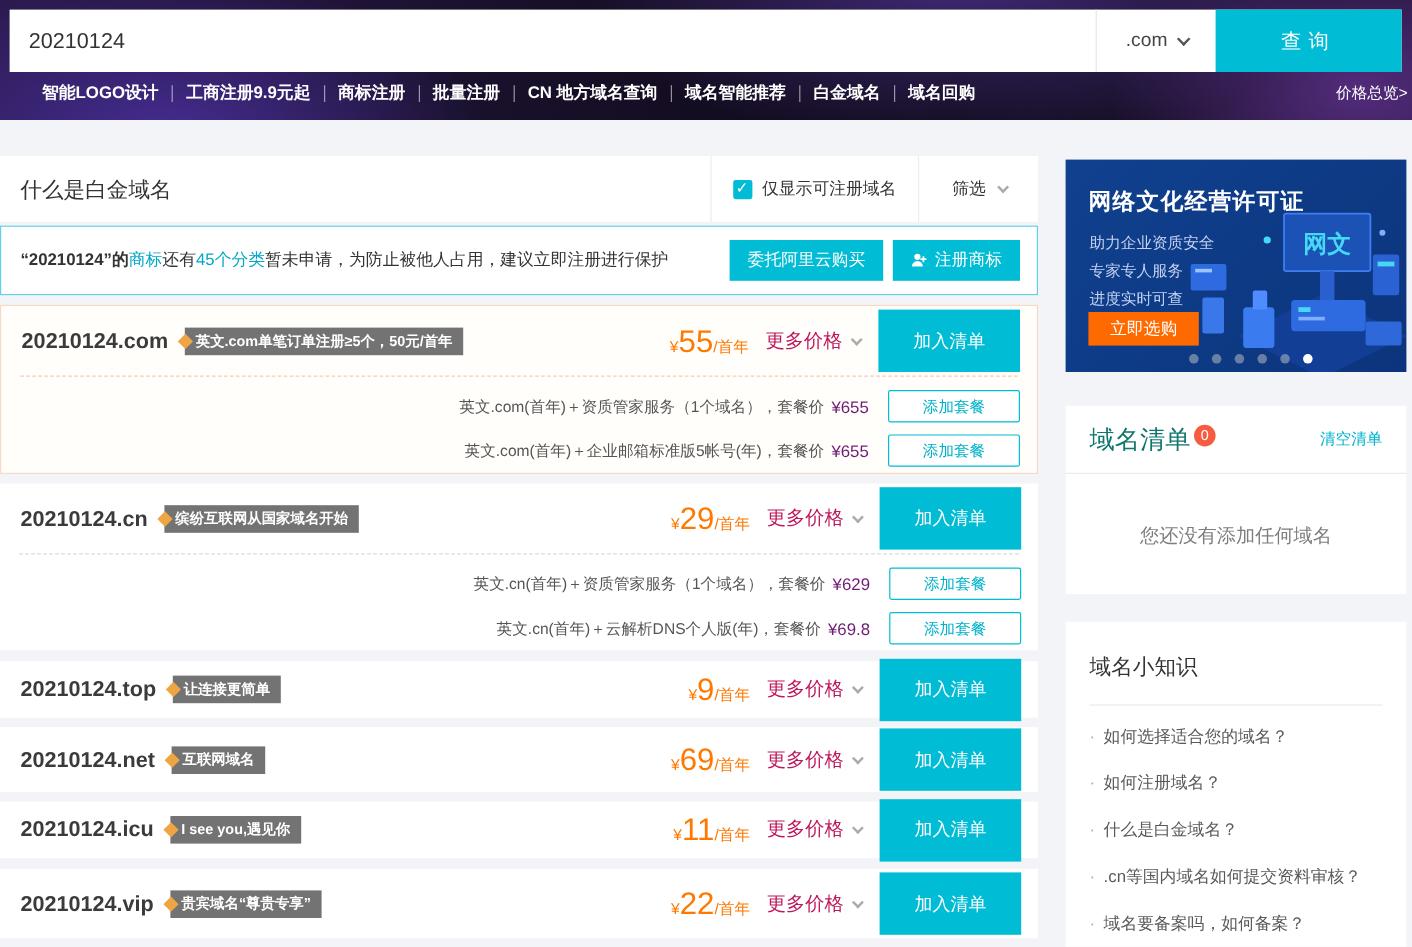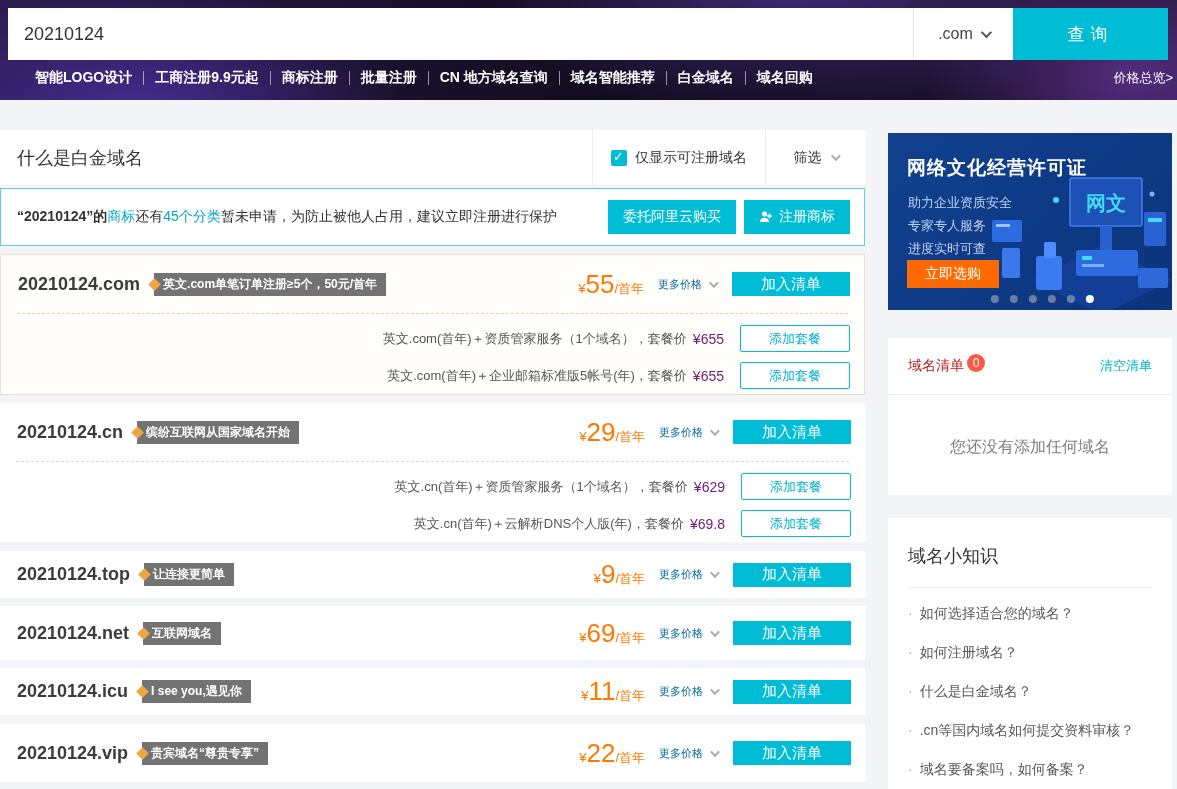--- a/index.html
+++ b/index.html
@@ -52,22 +52,22 @@
   .block.hl { border:1px solid #f8d9c6; background:#fffefb; }
   .drow { height:58px; display:flex; align-items:center; padding:0 14px 0 17px; }
   .row-sim { margin-top:8px; background:#fff; display:flex; align-items:center; padding:0 14px 0 17px; }
   .dname { font-size:18px; font-weight:bold; color:#3b3b3b; }
   .badge { position:relative; margin-left:14px; background:#737373; color:#fff; font-size:12px; font-weight:bold; padding:3px 9px; white-space:nowrap; }
   .badge::before { content:""; position:absolute; left:-4px; top:50%; margin-top:-4.5px; width:9px; height:9px; background:#efa543; transform:rotate(45deg); }
   .price-group { margin-left:auto; white-space:nowrap; }
   .cur { font-size:13px; color:#ff7800; }
   .pnum { font-size:26px; color:#ff7800; }
   .punit { font-size:13px; color:#ff7800; }
-  .more { display:inline-flex; align-items:center; gap:7px; font-size:11px; color:#0369a1; margin:0 16px 0 14px; cursor:pointer;text-align:right; }
-  .add-btn { width:118px; height:24px; background:#00bcd4; color:#fff; border:none; font-size:15px; cursor:pointer; font-family:inherit; }
+  .more { display:inline-flex; align-items:center; gap:7px; font-size:16px; color:#be185d; margin:0 16px 0 14px; cursor:pointer;text-align:right; }
+  .add-btn { width:118px; height:52px; background:#00bcd4; color:#fff; border:none; font-size:15px; cursor:pointer; font-family:inherit; }
   .dash { margin:0 16px; border-top:1px dashed #d9d9d9; }
   .block.hl .dash { border-top-color:#f0cbb5; }
   .pkg-row { height:37px; display:flex; align-items:center; justify-content:flex-end; padding-right:14px; }
   .pkg-row.first { margin-top:6px; }
   .pkg-desc { font-size:13px; color:#555; }
   .pkg-price { font-size:14px; color:#701a75; margin-left:6px;text-align:right; }
   .pkg-btn { width:110px; height:27px; margin-left:16px; background:#fff; border:1px solid #00bcd4; color:#00b2c9; font-size:13px; cursor:pointer; font-family:inherit; border-radius:2px; }
 
   
   .side { position:absolute; left:888px; top:133px; width:284px; }
@@ -75,21 +75,21 @@
   .banner-title { position:absolute; left:19px; top:22px; color:#fff; font-size:19px; font-weight:bold; letter-spacing:1px; }
   .banner-lines { position:absolute; left:20px; top:58px; color:#c3d2f2; font-size:13px; line-height:23px; }
   .banner-cta { position:absolute; left:19px; bottom:22px; width:92px; height:28px; background:#ff6a00; color:#fff; border:none; font-size:14px; cursor:pointer; font-family:inherit; }
   .dots { position:absolute; bottom:7px; left:50%; transform:translateX(-38%); display:flex; gap:11px; }
   .dot { width:8px; height:8px; border-radius:50%; background:rgba(215,215,205,.45); cursor:pointer; }
   .dot.active { background:#fff; }
   .illus { position:absolute; right:0; bottom:0; }
 
   .cart { margin-top:28px; background:#fff; height:157px; }
   .cart-head { height:57px; display:flex; align-items:center; padding:0 20px; border-bottom:1px solid #eaeaea; }
-  .cart-title { font-size:14px; color:#b91c1c; }
+  .cart-title { font-size:21px; color:#0f766e; }
   .cart-badge { width:18px; height:18px; border-radius:50%; background:#f75b40; color:#fff; font-size:12px; display:flex; align-items:center; justify-content:center; margin-left:3px; margin-top:-6px; }
   .cart-clear { margin-left:auto; font-size:13px; color:#00b2cc; cursor:pointer; }
   .cart-empty { text-align:center; padding-top:42px; font-size:16px; color:#7d7d7d; }
 
   .tips { margin-top:23px; background:#fff; height:274px; padding:0 20px; }
   .tips-title { font-size:18px; color:#333; padding-top:26px; }
   .tips-div { border-top:1px solid #eaeaea; margin-top:19px; }
   .tips-list { padding-top:17px; list-style:none; }
   .tips-item { display:flex; align-items:flex-start; gap:7px; font-size:14px; color:#595959; margin-bottom:21px; cursor:pointer; }
   .bullet { color:#aaa; font-size:14px; line-height:17px; }

